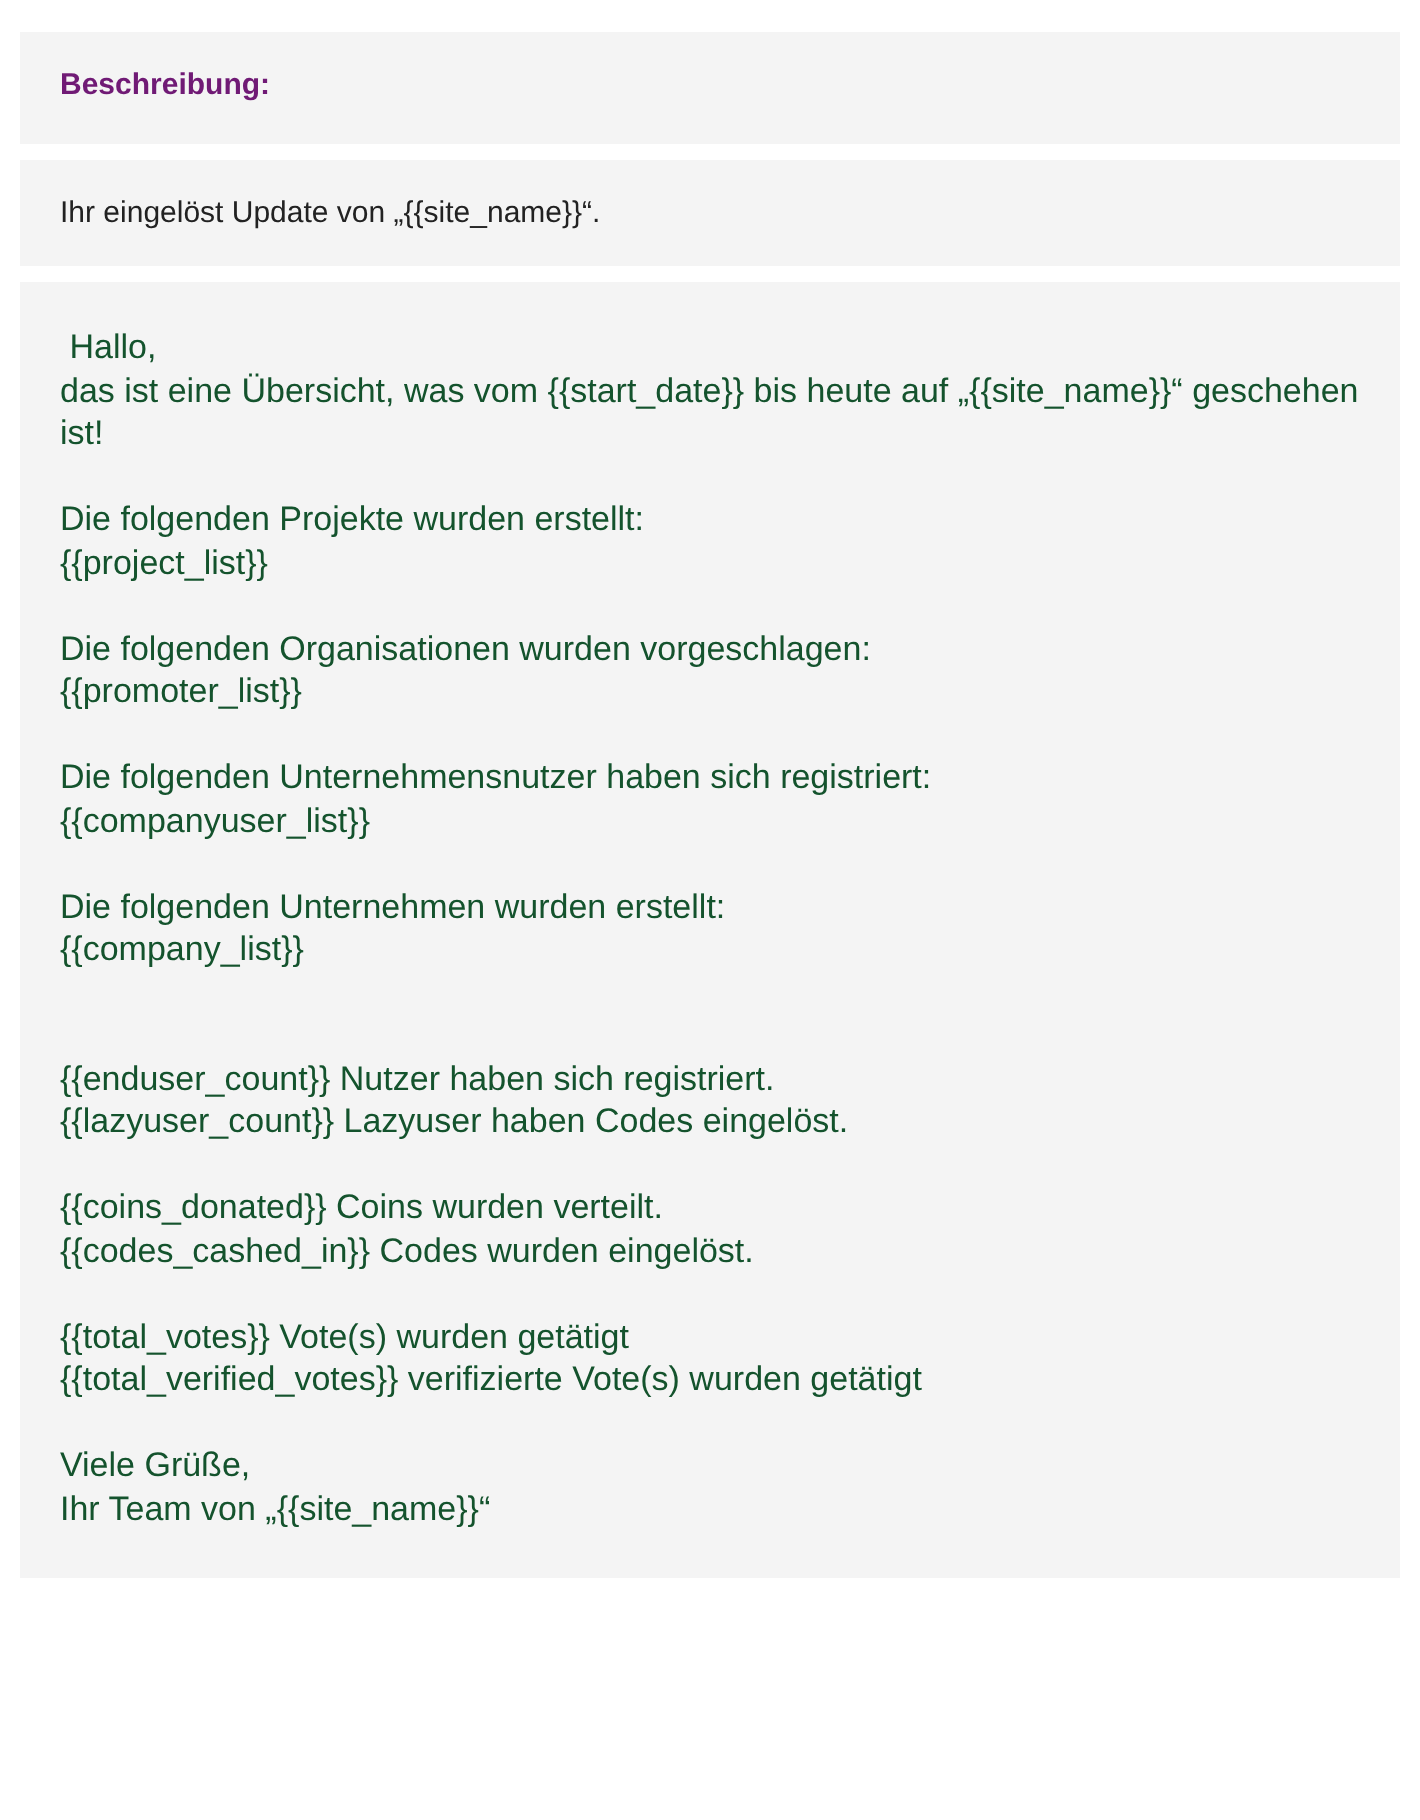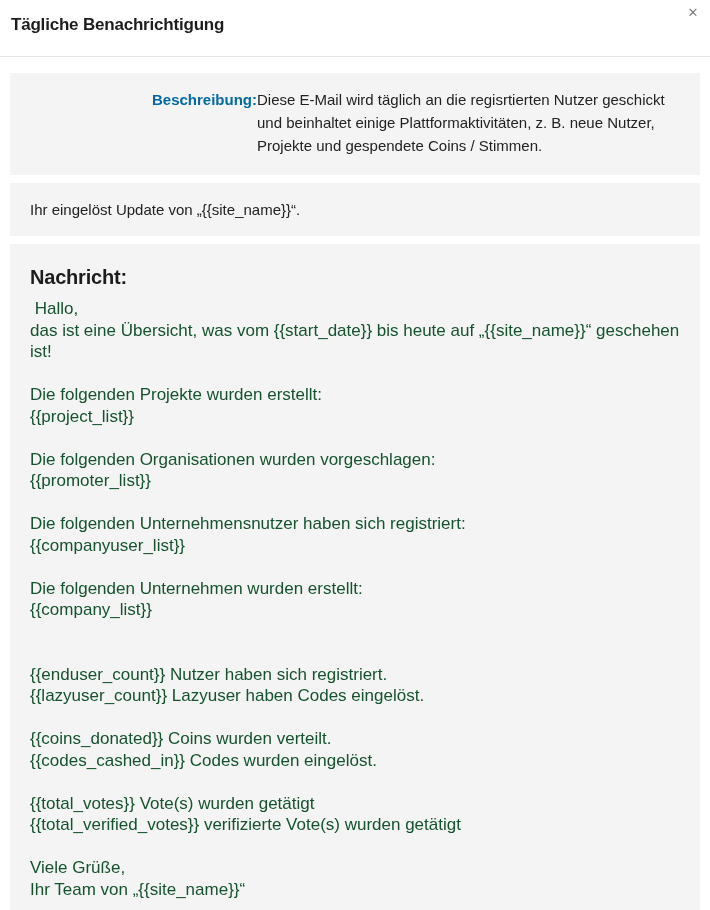--- a/index.html
+++ b/index.html
@@ -54,22 +54,21 @@
   .field-row {
     display: flex;
     padding: 15px 20px 15px 20px;
     font-size: 15px;
     line-height: 23px;
   }
   .field-row.description { padding-bottom: 18px; }
   .field-label {
     flex: 0 0 227px;
     font-weight: bold;
-    color: #0369a1;
-    text-align: right;
+    color: #701a75;
   }
   .field-value {
     flex: 1;
     max-width: 432px;
     color: #222222;
   }
   .message-section {
     padding: 22px 20px 24px 20px;
   }
   .message-heading {
@@ -84,42 +83,36 @@
     line-height: 21.5px;
     white-space: pre-wrap;
     color: #14532d;
   }
 </style>
 </head>
 <body>
 
 <div class="modal">
 
-  <header class="modal-header">
-    <h1 class="modal-title">Tägliche Benachrichtigung</h1>
-    <button class="close-btn" aria-label="Schließen">✕</button>
-  </header>
 
   <div class="modal-body">
 
     <section class="section">
       <div class="field-row description">
         <div class="field-label">Beschreibung:</div>
-        <div class="field-value">Diese E-Mail wird täglich an die regisrtierten Nutzer geschickt und beinhaltet einige Plattformaktivitäten, z. B. neue Nutzer, Projekte und gespendete Coins / Stimmen.</div>
       </div>
     </section>
 
     <section class="section">
       <div class="field-row">
         <div class="field-value">Ihr eingelöst Update von „{{site_name}}“.</div>
       </div>
     </section>
 
     <section class="section message-section">
-      <h2 class="message-heading">Nachricht:</h2>
       <div class="message-body"> Hallo,
 das ist eine Übersicht, was vom {{start_date}} bis heute auf „{{site_name}}“ geschehen ist!
 
 Die folgenden Projekte wurden erstellt:
 {{project_list}}
 
 Die folgenden Organisationen wurden vorgeschlagen:
 {{promoter_list}}
 
 Die folgenden Unternehmensnutzer haben sich registriert:

